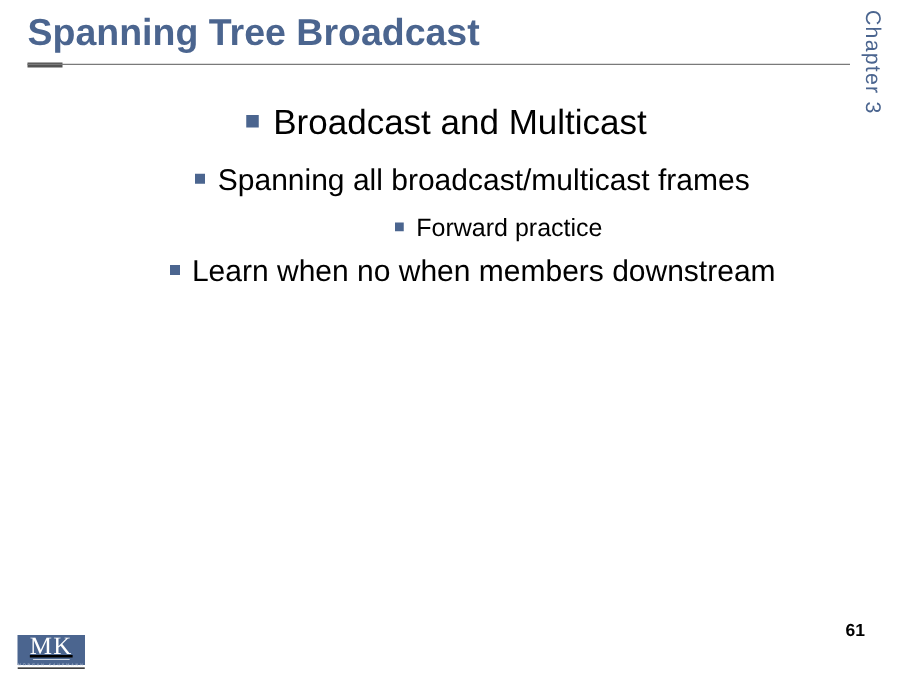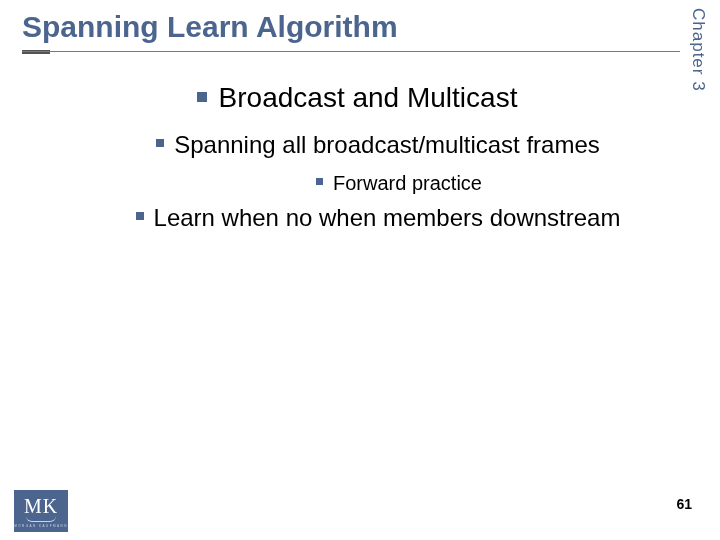--- a/index.html
+++ b/index.html
@@ -112,26 +112,27 @@
     bottom: 28px;
     font-size: 14px;
     font-weight: bold;
     color: #000;
   }
   .logo {
     position: absolute;
     left: 14px;
     bottom: 8px;
     width: 54px;
-    height: 42px;
+    height: 24px;
     background: #4b658f;
     display: flex;
     flex-direction: column;
     align-items: center;
     justify-content: center;
+    text-decoration: underline;
   }
   .logo-mk {
     color: #fff;
     font-family: Georgia, 'Times New Roman', serif;
     font-size: 20px;
     font-weight: normal;
     letter-spacing: 1px;
   }
   .logo-arc {
     width: 30px;
@@ -146,21 +147,21 @@
     color: #cbd4e2;
     margin-top: 2px;
   }
 </style>
 </head>
 <body>
 
 <div class="chapter-label">Chapter 3</div>
 
 <div class="title-wrap">
-  <div class="title">Spanning Learn Algorithm</div>
+  <div class="title">Spanning Tree Broadcast</div>
   <div class="title-rule">
     <div class="thick"></div>
     <div class="thin"></div>
   </div>
 </div>
 
 <div class="content">
   <div class="lvl1">
     <div class="lvl1-row">
       <div class="bullet"></div>

